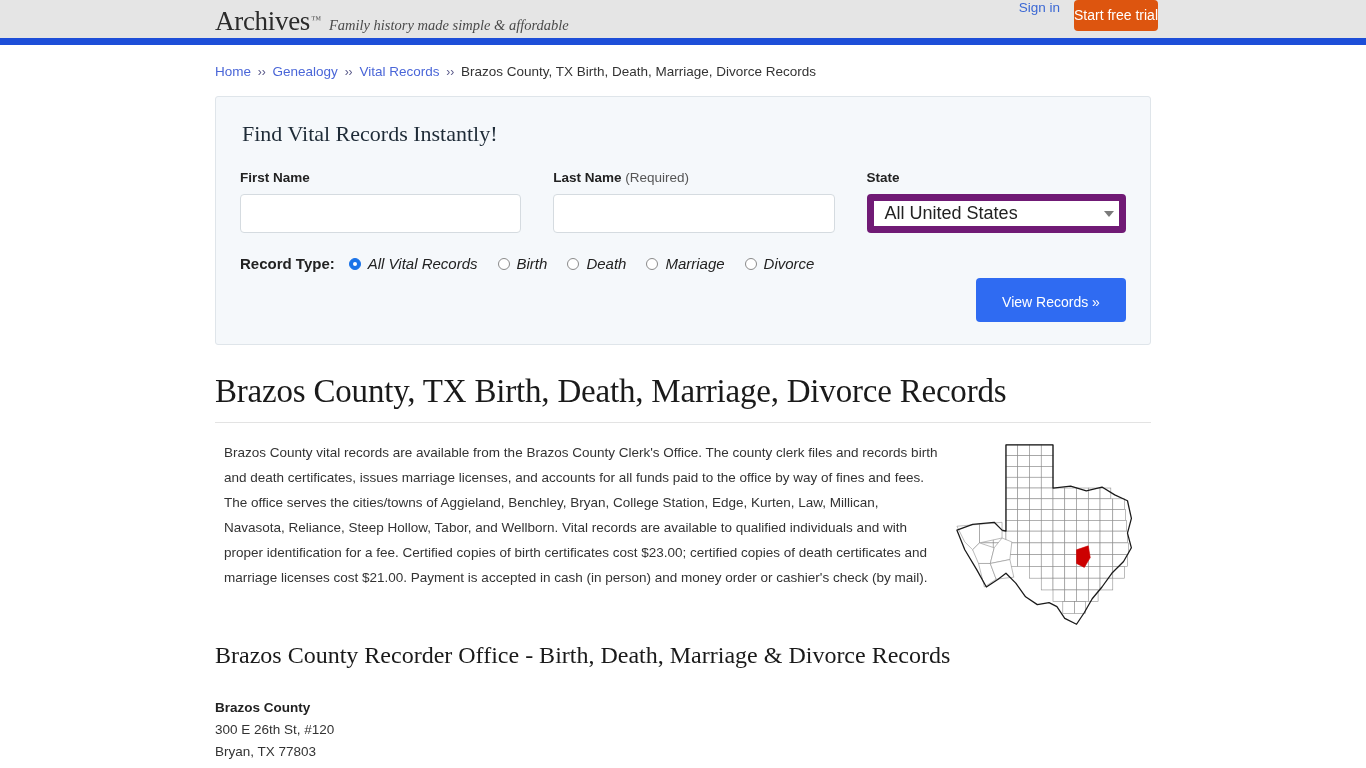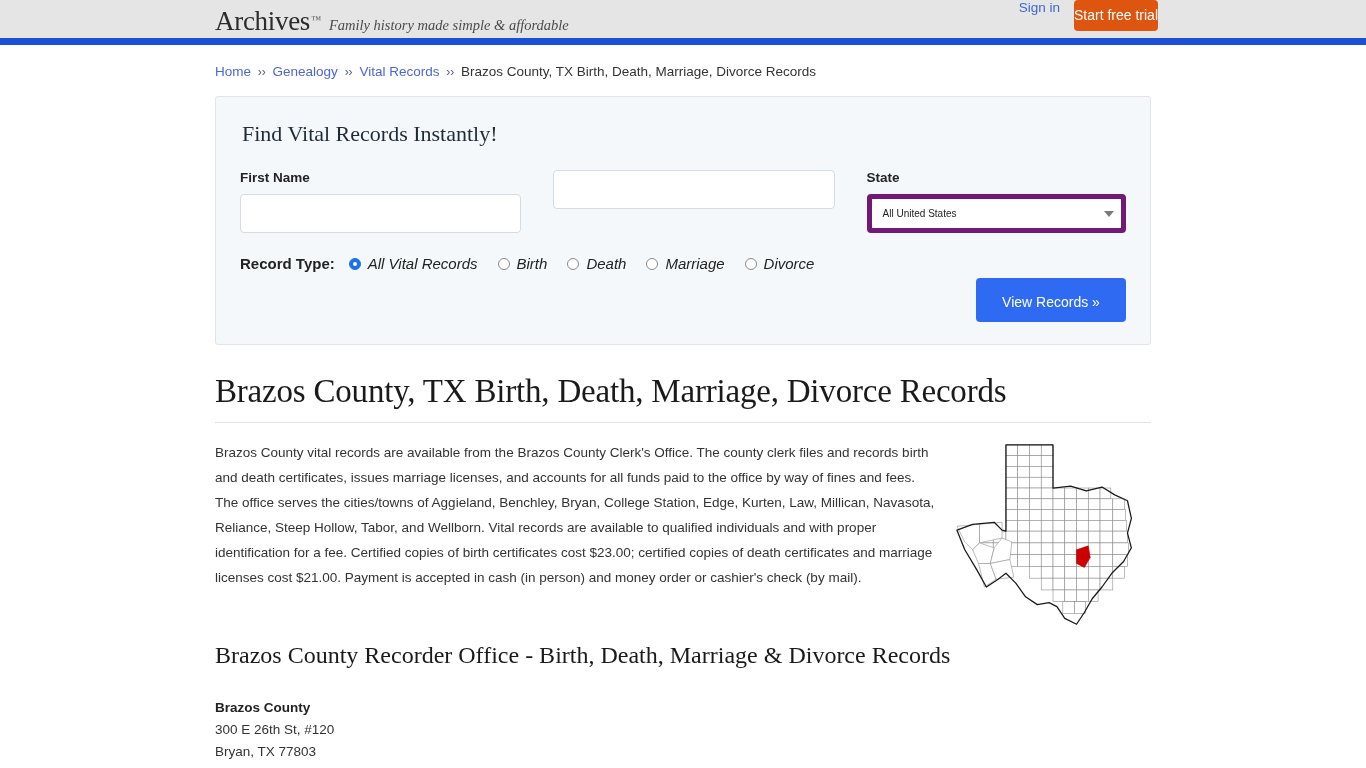--- a/index.html
+++ b/index.html
@@ -162,25 +162,25 @@
     color: #222;
     outline: none;
   }
   .select-wrap {
     position: relative;
     width: 100%;
   }
   .select-box {
     width: 100%;
     height: 39px;
-    border: 5px solid #701a75;
+    border: 7px solid #701a75;
     border-radius: 4px;
     background: #ffffff;
     padding: 0 28px 0 11px;
-    font-size: 10px;
+    font-size: 18px;
     color: #222;
     display: flex;
     align-items: center;
     cursor: pointer;
   }
   .select-caret {
     position: absolute;
     right: 12px;
     top: 50%;
     transform: translateY(-50%);
@@ -274,21 +274,21 @@
     float: right;
     width: 196px;
     height: 196px;
     margin: 0 0 6px 14px;
   }
   .map-figure svg { display: block; width: 196px; height: 196px; }
   .intro-text {
     font-size: 13.5px;
     line-height: 25px;
     color: #333;
-    margin: 0;
+    margin: 9px;
     text-align: left;
   }
 
   
   .section-heading {
     clear: both;
     font-family: "Liberation Serif", serif;
     font-weight: 400;
     font-size: 24px;
     color: #1a1a1a;
@@ -337,20 +337,24 @@
   <div class="search-panel">
     <h2 class="panel-title">Find Vital Records Instantly!</h2>
 
     <div class="field-row">
       <div class="field first">
         <label class="field-label">First Name</label>
         <input class="text-input" type="text" placeholder="" style="">
       </div>
 
       <div class="field last">
+        <label class="field-label">
+          <span>Last Name</span>
+          <span class="req">(Required)</span>
+        </label>
         <input class="text-input" type="text" placeholder="" style="">
       </div>
 
       <div class="field state">
         <label class="field-label">State</label>
         <div class="select-wrap">
           <div class="select-box">All United States</div>
           <span class="select-caret"></span>
         </div>
       </div>

